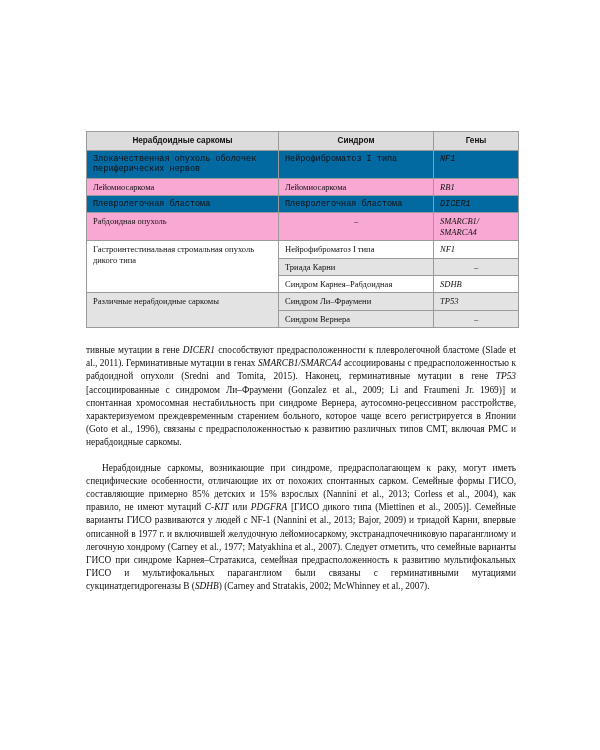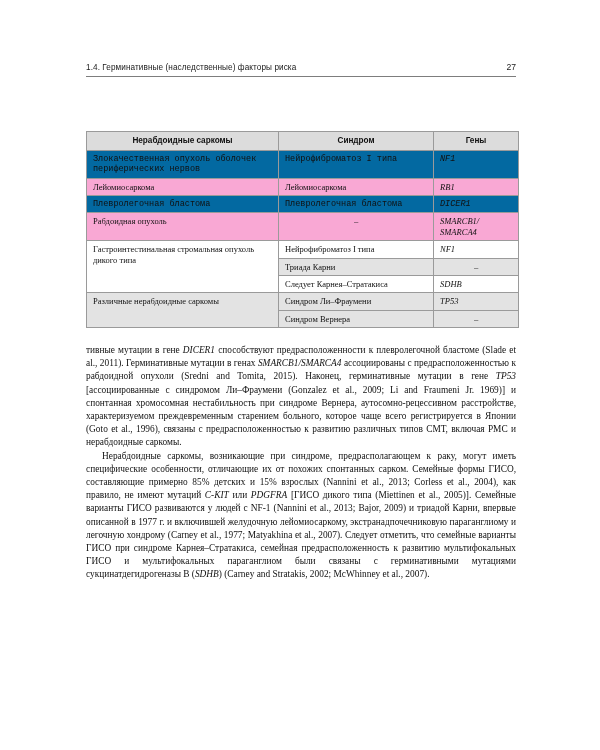--- a/index.html
+++ b/index.html
@@ -110,33 +110,29 @@
     top: 344px;
     width: 430px;
     font-size: 9.35px;
     line-height: 13.2px;
     text-align: justify;
     text-justify: inter-word;
     color: #111111;
     hyphens: manual;
   }
   .body-text p { margin: 0; }
-  .body-text p + p { margin-top: 0px; }
+  .body-text p + p { margin-top: 12px; }
   .indent { text-indent: 16px; }
   i { font-style: italic; }
 </style>
 </head>
 <body>
 
 <div class="page">
 
-  <div class="running-head">
-    <span class="running-head-title">1.4. Герминативные (наследственные) факторы риска</span>
-    <span class="running-head-page">27</span>
-  </div>
 
 
   <table class="data-table">
     <colgroup>
       <col class="col-a">
         <col class="col-b">
         <col class="col-c">
     </colgroup>
     <thead>
       <tr>
@@ -174,21 +170,21 @@
       <tr>
         <td class="plain" rowspan="3">Гастроинтестинальная стромальная опухоль дикого типа</td>
         <td class="plain">Нейрофиброматоз I типа</td>
         <td class="gene plain">NF1</td>
       </tr>
       <tr>
         <td class="shaded">Триада Карни</td>
         <td class="gene shaded center">–</td>
       </tr>
       <tr>
-        <td class="plain">Следует Карнея–Стратакиса</td>
+        <td class="plain">Синдром Карнея–Рабдоидная</td>
         <td class="gene plain">SDHB</td>
       </tr>
 
       <tr>
         <td class="shaded" rowspan="2">Различные нерабдоидные саркомы</td>
         <td class="shaded">Синдром Ли–Фраумени</td>
         <td class="gene shaded">TP53</td>
       </tr>
       <tr>
         <td class="shaded">Синдром Вернера</td>

